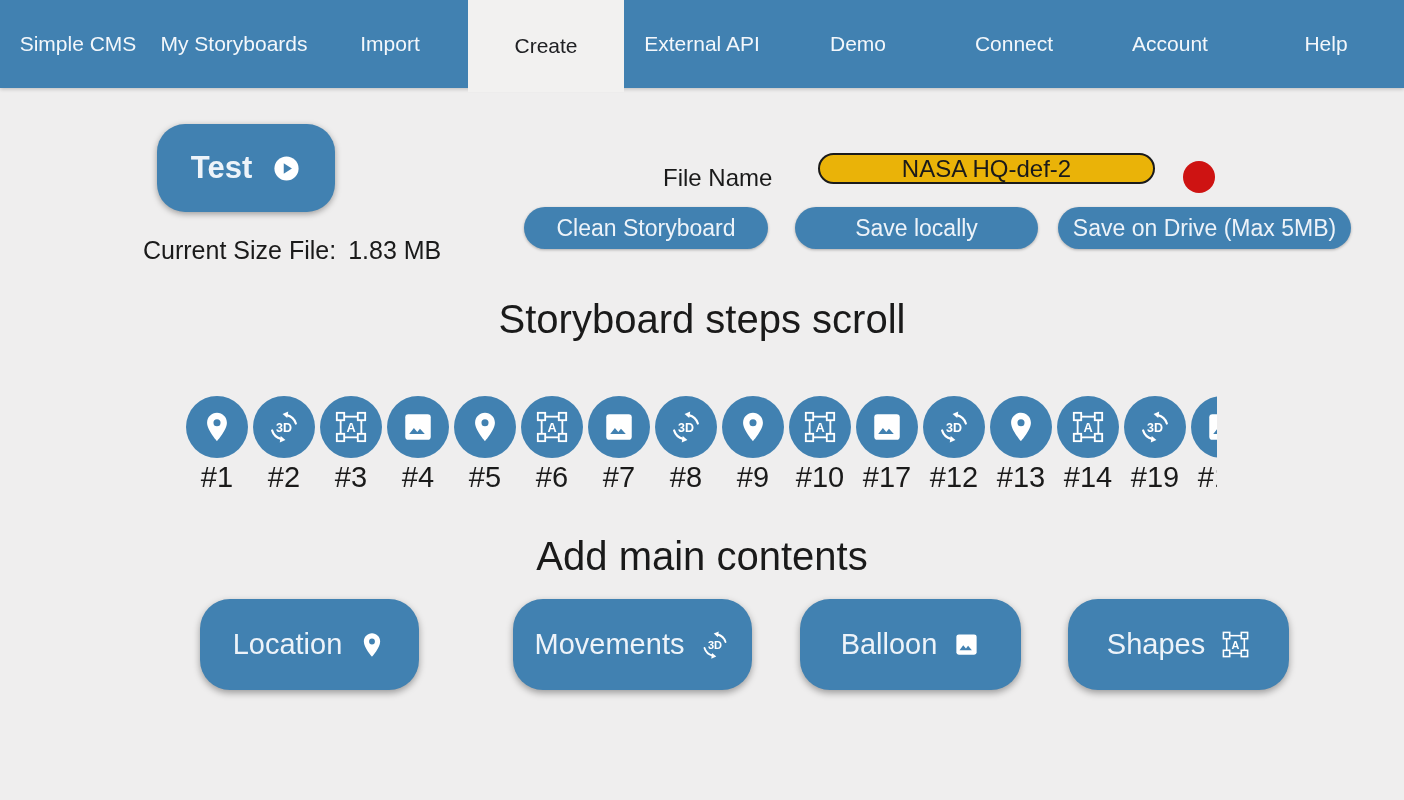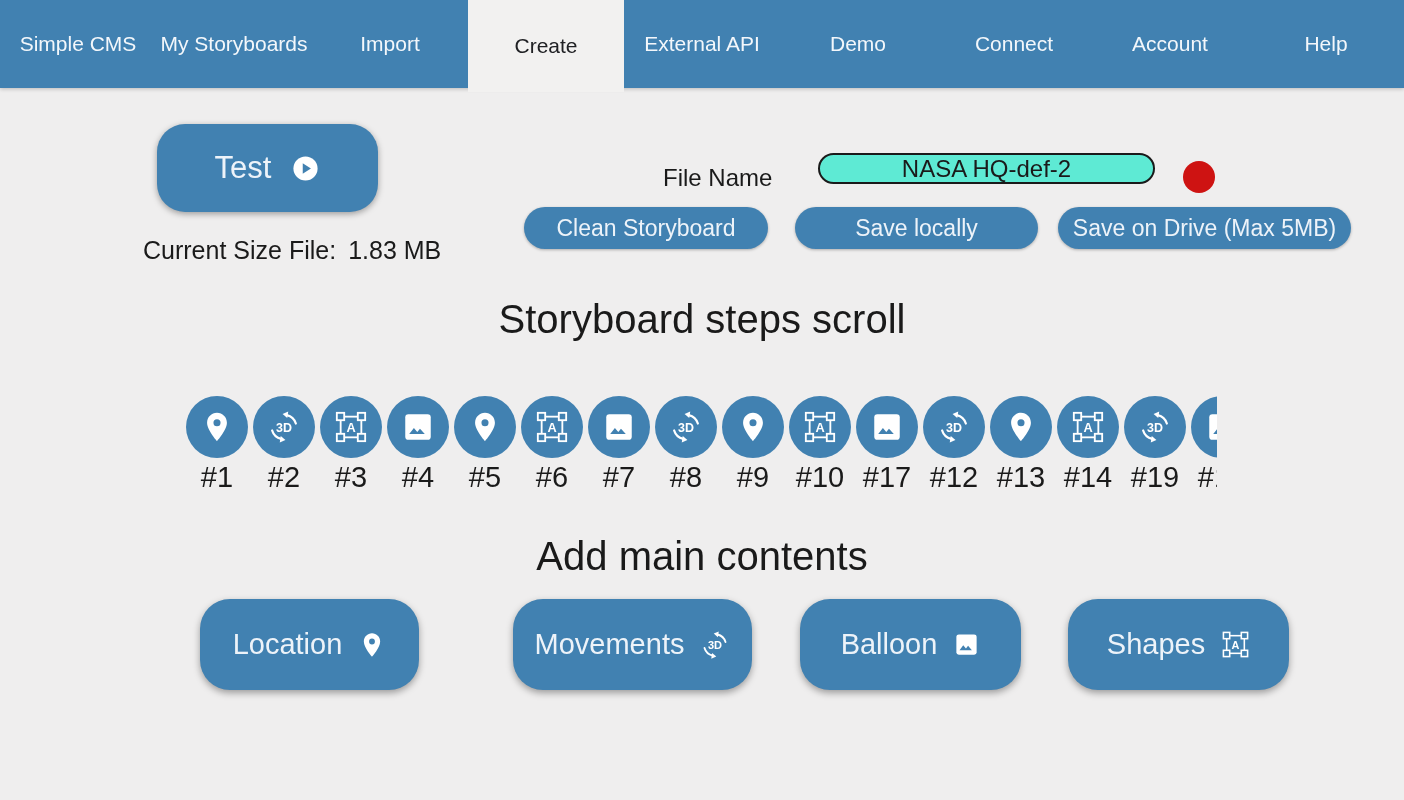--- a/index.html
+++ b/index.html
@@ -22,34 +22,34 @@
   .nav-item {
     flex:1 1 0; height:88px; display:flex; align-items:center; justify-content:center;
     color: var(--nav-text, #F3F7FB); font-size:21px; cursor:pointer; white-space:nowrap;
   }
   .nav-item.active {
     background: var(--tab-bg, #F2F1F0); color:#202124; height:92px;
   }
 
   
   .test-btn {
-    position:absolute; left:157px; top:124px; width:221px; height:88px;
+    position:absolute; left:157px; top:124px; width:178px; height:88px;
     background: var(--primary, #4181B1); border:none; border-radius:28px;
     color: var(--btn-text, #EDF3F9); font-size:31px; font-family:inherit;
     display:flex; align-items:center; justify-content:center; gap:20px;
-    box-shadow: 0 2px 6px rgba(0,0,0,.35); cursor:pointer;
+    box-shadow: 0 2px 6px rgba(0,0,0,.35); cursor:pointer;font-weight:bold;
   }
   .current-size { position:absolute; left:143px; top:236px; font-size:25px; }
   .current-size .size-value { margin-left:12px; }
 
   .file-label { position:absolute; left:663px; top:164px; font-size:24px; }
   .file-input {
     position:absolute; left:818px; top:153px; width:337px; height:31px;
     border:2px solid var(--input-border, #1A1A1A); border-radius:16px;
-    background:#5eead4; text-align:center; font-size:24px; font-family:inherit;
+    background:#eab308; text-align:center; font-size:24px; font-family:inherit;
     color: var(--dark-text, #1A1A1A); padding:4px 10px; outline:none;
   }
   .record-dot {
     position:absolute; left:1183px; top:161px; width:32px; height:32px;
     border-radius:50%; background: var(--dot, #CE1312);
   }
 
   .pill {
     position:absolute; top:207px; height:42px; border:none; border-radius:21px;
     background: var(--primary, #4181B1); color: var(--btn-text, #EDF3F9);

